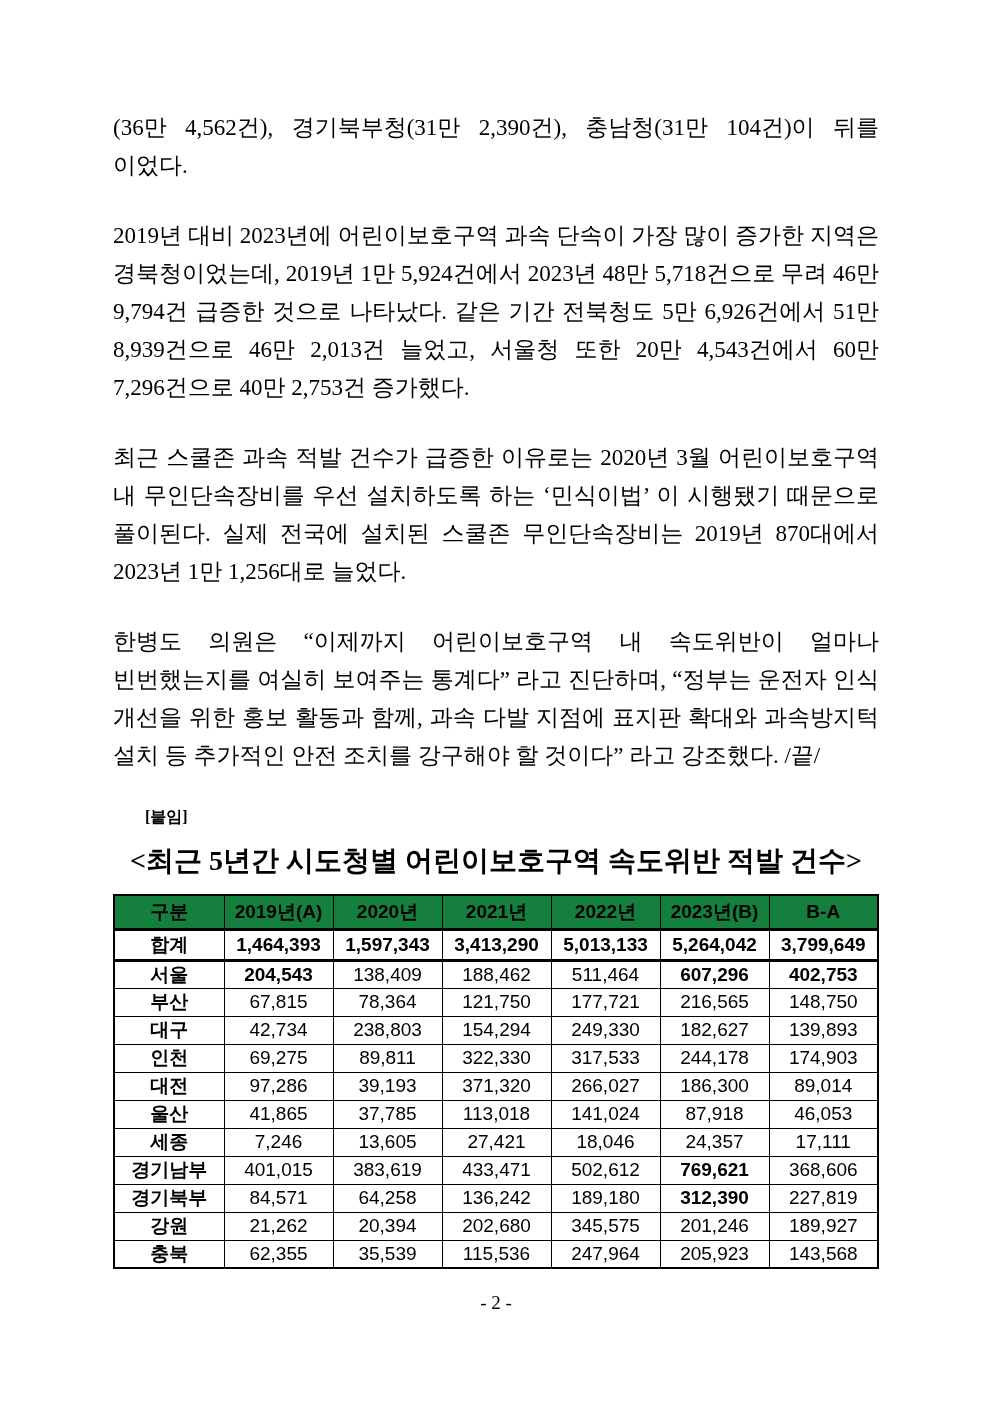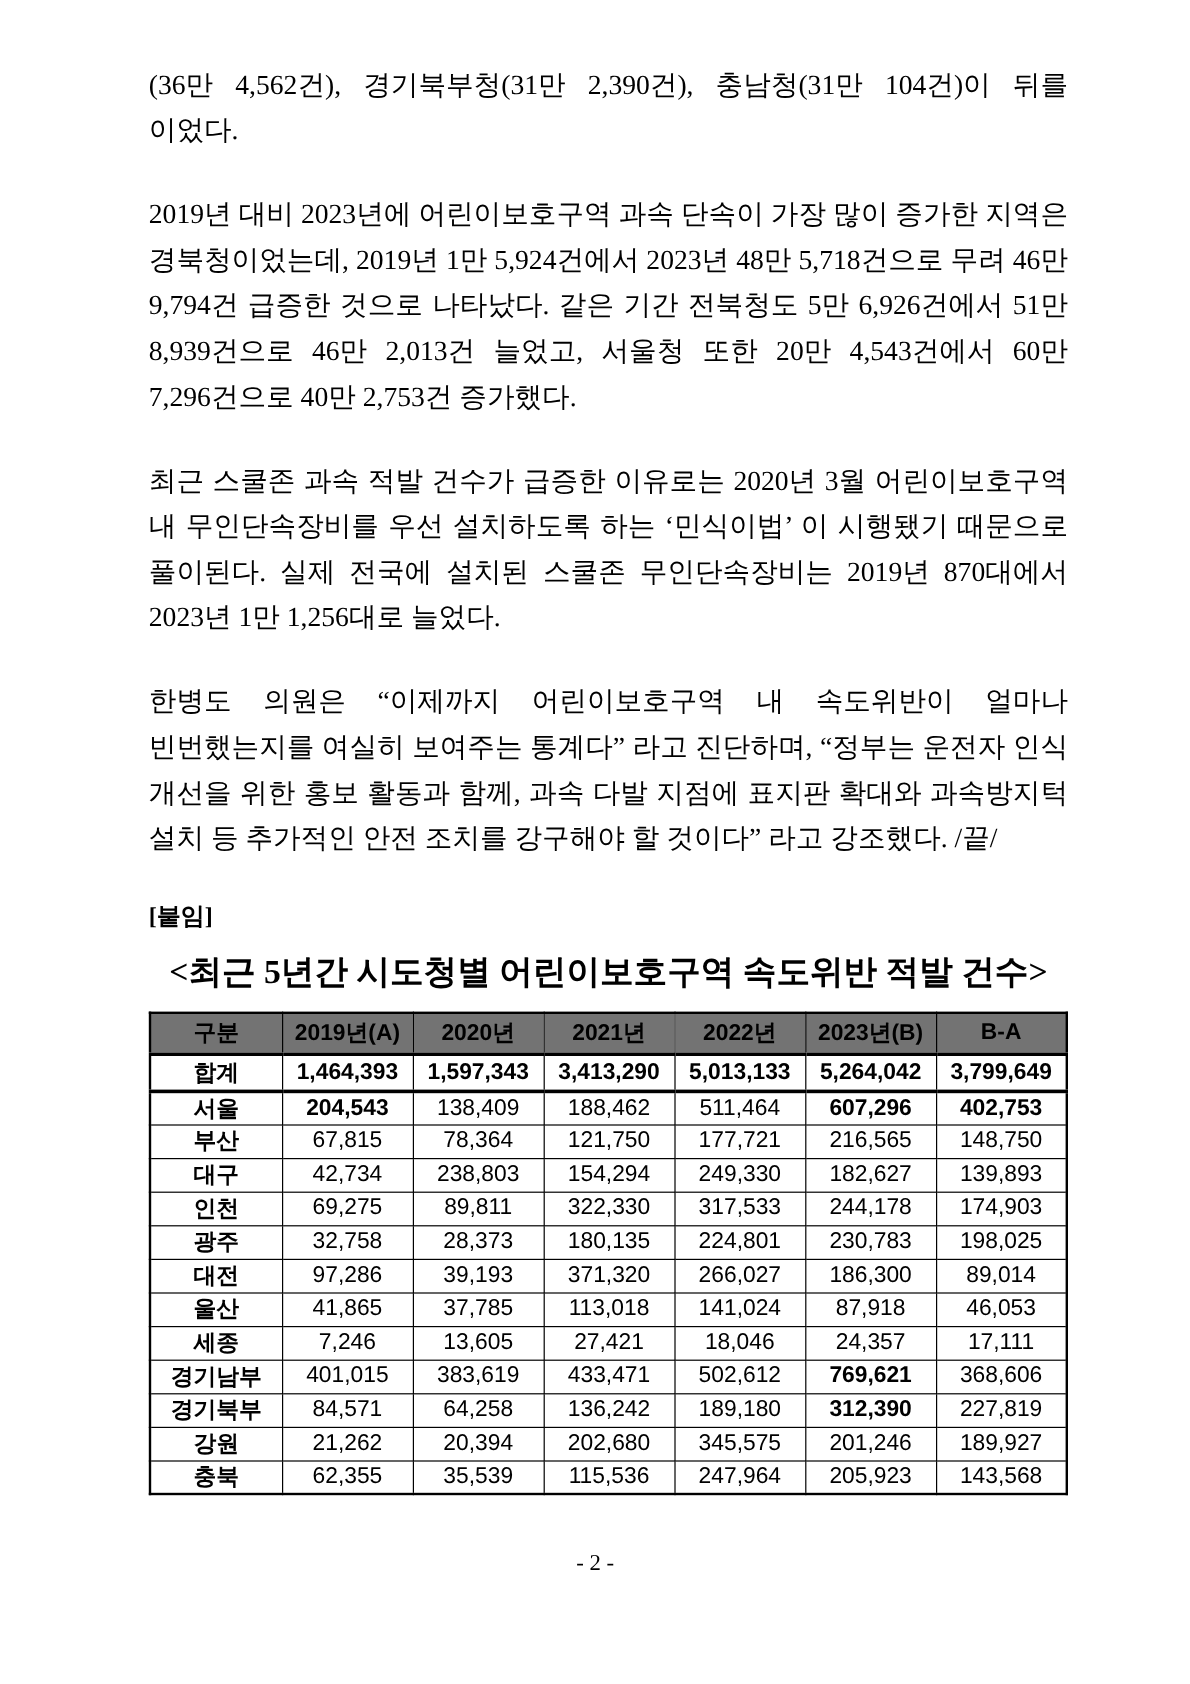--- a/index.html
+++ b/index.html
@@ -10,40 +10,41 @@
   .page {
     position: relative;
     width: 992px;
     height: 1403px;
     background: #ffffff;
     overflow: hidden;
     color: #000000;
   }
   .content {
     position: absolute;
-    left: 124px;
+    left: 113px;
     top: 0;
     width: 766px;
-    padding-top: 52px;
+    padding-top: 109px;
   }
   .body-para {
     font-family: "Liberation Serif", "DejaVu Serif", serif;
     font-size: 23px;
     line-height: 38px;
     text-align: justify;
     margin: 0 0 32px 0;
     color: #000000;
     word-break: keep-all;
   }
   .attachment-label {
     font-family: "Liberation Serif", "DejaVu Serif", serif;
-    font-size: 20px;
+    font-size: 16px;
     font-weight: bold;
     margin-top: 22px;
     margin-bottom: 14px;
+    margin-left: 32px;
   }
   .table-title {
     font-family: "Liberation Serif", "DejaVu Serif", serif;
     font-size: 28px;
     font-weight: bold;
     text-align: center;
     margin: 0 0 14px 0;
   }
   table.data-table {
     border-collapse: collapse;
@@ -58,21 +59,21 @@
     border: 1.5px solid #000000;
     text-align: center;
     vertical-align: middle;
     font-size: 19px;
     padding: 0 2px;
     overflow: hidden;
     white-space: nowrap;
   }
   table.data-table thead tr {
     height: 34px;
-    background: #737373;
+    background: #15803d;
   }
   table.data-table thead th {
     font-weight: bold;
     border-bottom: 3px solid #000000;
   }
   table.data-table tbody tr { height: 28px; }
   table.data-table tbody tr.total-row {
     height: 31px;
     font-weight: bold;
   }
@@ -169,29 +170,20 @@
           <tr>
             <td class="row-label">인천</td>
             <td>69,275</td>
             <td>89,811</td>
             <td>322,330</td>
             <td>317,533</td>
             <td>244,178</td>
             <td>174,903</td>
           </tr>
           <tr>
-            <td class="row-label">광주</td>
-            <td>32,758</td>
-            <td>28,373</td>
-            <td>180,135</td>
-            <td>224,801</td>
-            <td>230,783</td>
-            <td>198,025</td>
-          </tr>
-          <tr>
             <td class="row-label">대전</td>
             <td>97,286</td>
             <td>39,193</td>
             <td>371,320</td>
             <td>266,027</td>
             <td>186,300</td>
             <td>89,014</td>
           </tr>
           <tr>
             <td class="row-label">울산</td>

